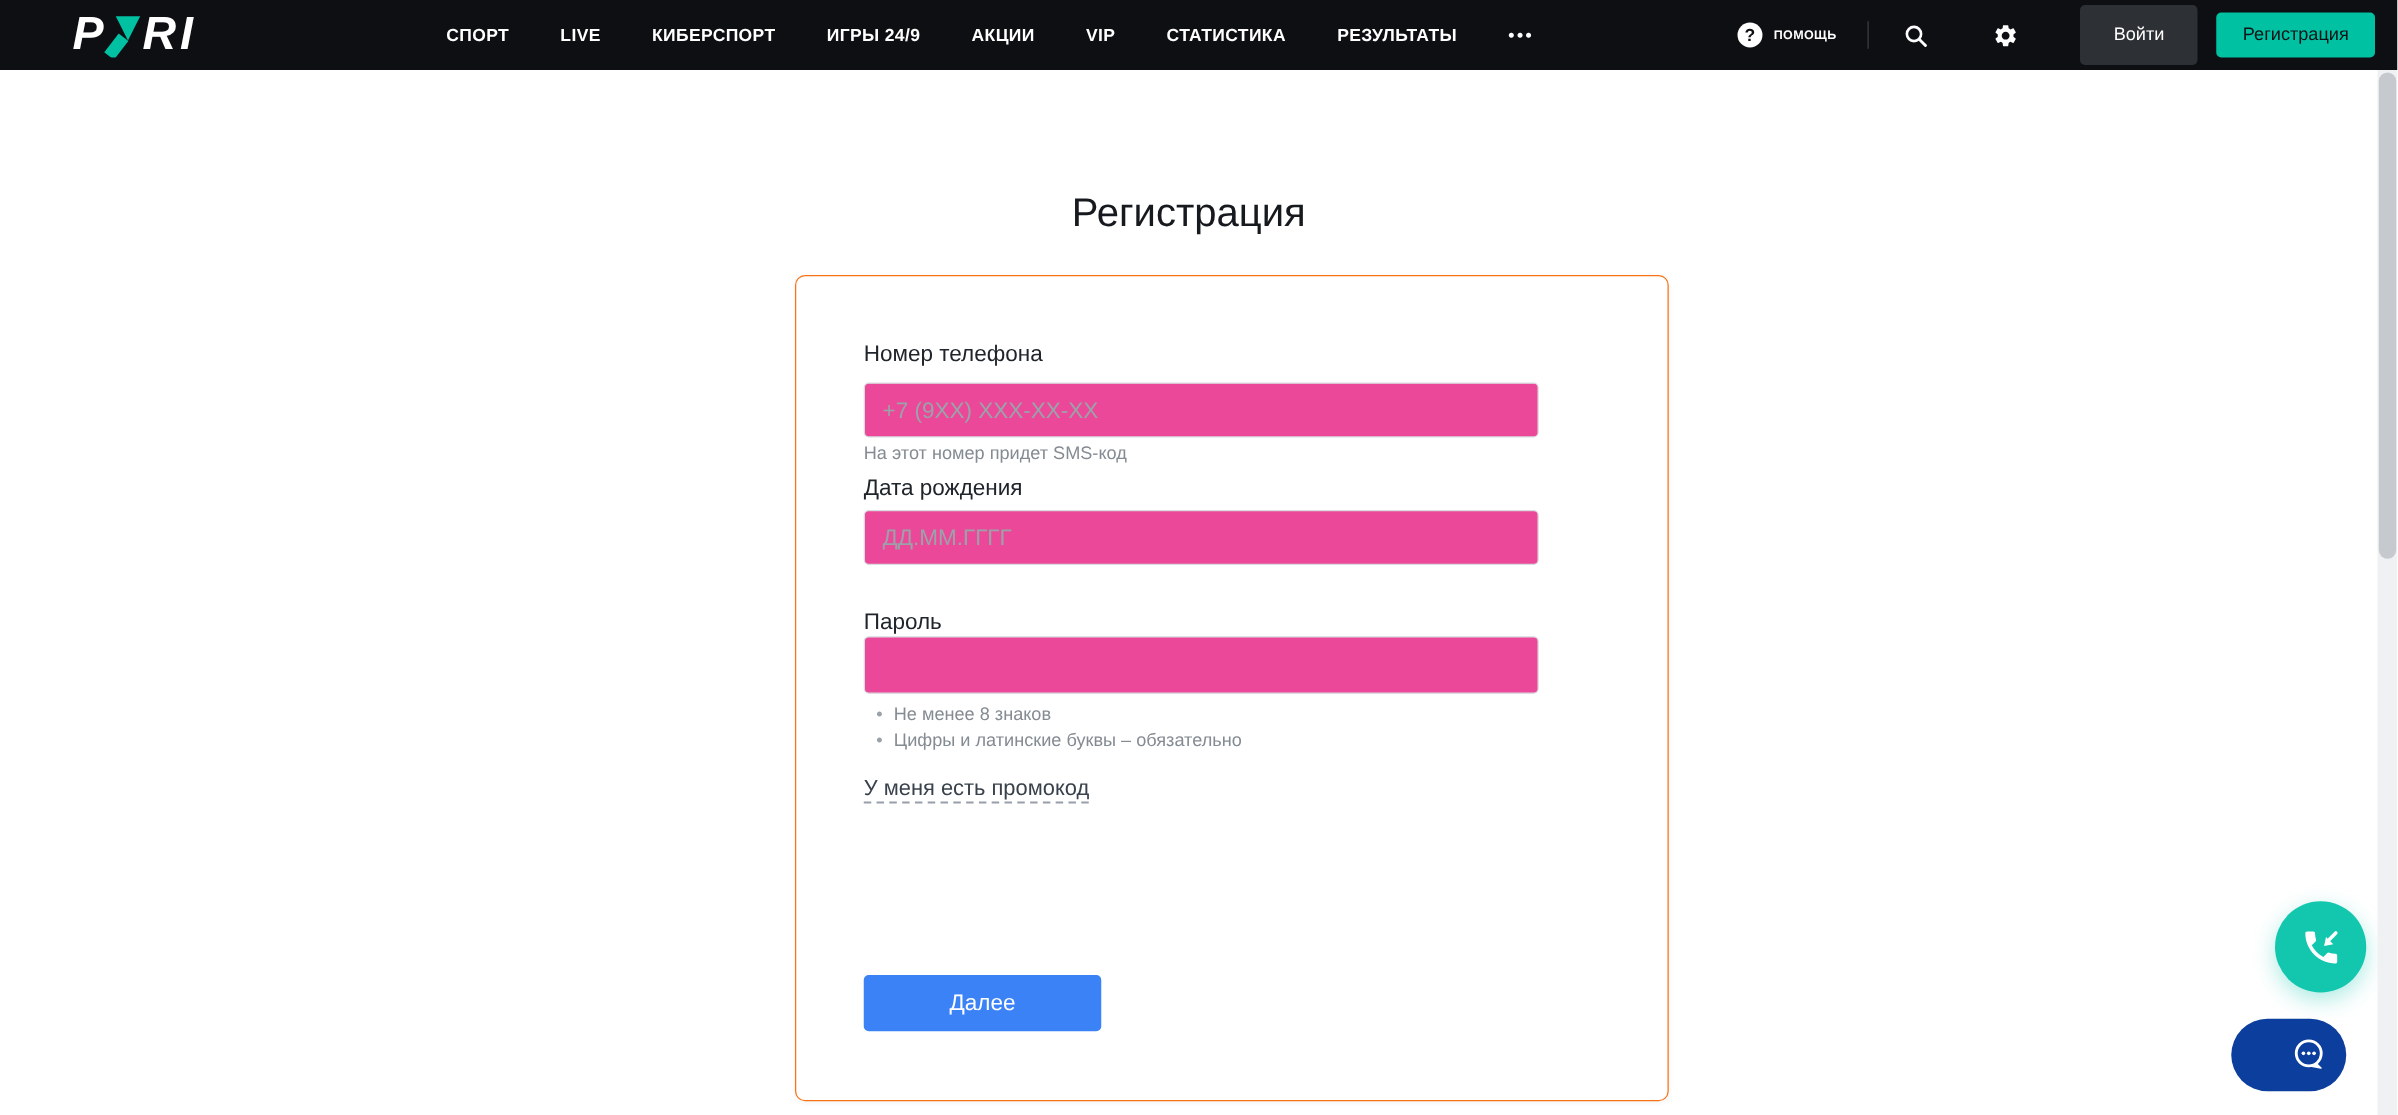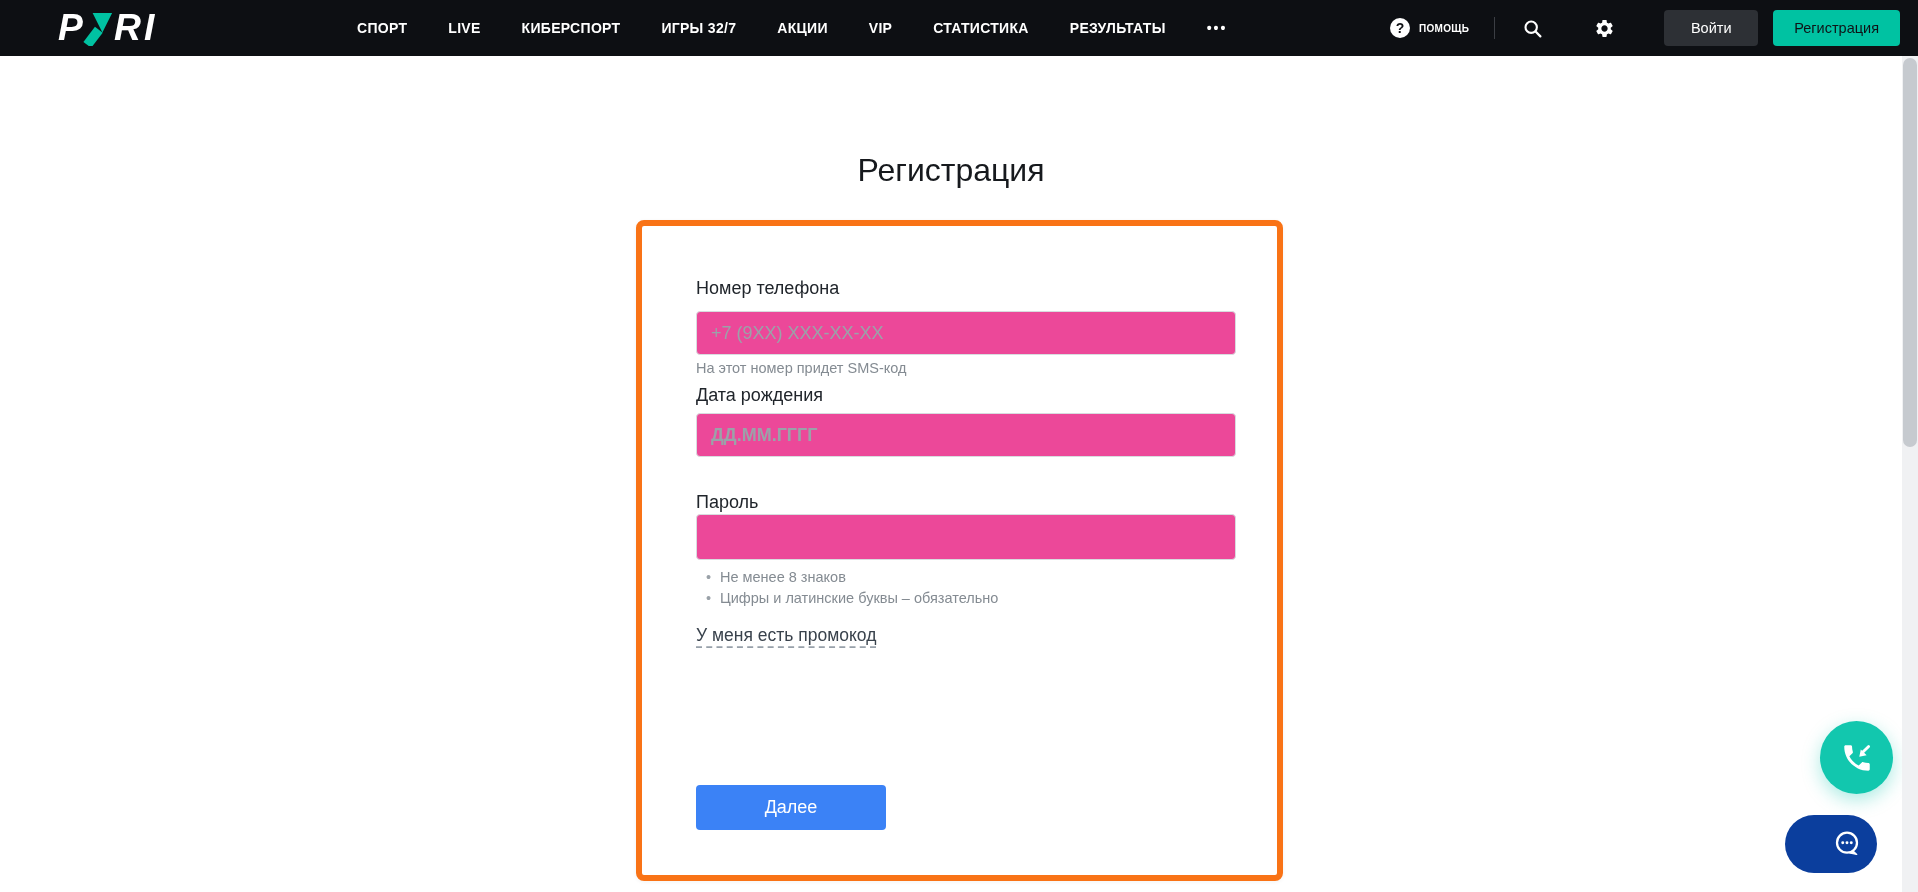--- a/index.html
+++ b/index.html
@@ -33,35 +33,35 @@
   .help-badge {
     width:20px; height:20px; border-radius:50%; background:#ffffff;
     color:#0d0f13; font-size:14px; font-weight:700;
     display:flex; align-items:center; justify-content:center;
   }
   .help-label { color:#ffffff; font-size:10px; font-weight:700; letter-spacing:.3px; }
   .nav-divider { width:1px; height:22px; background:#3b3e44; margin:0 27px 0 25px; }
   .icon-btn { cursor:pointer; display:flex; align-items:center; }
   .gear-btn { margin-left:51px; }
   .btn-login {
-    margin-left:49px; width:94px; height:36px; border:none; border-radius:4px;
+    margin-left:49px; width:94px; height:48px; border:none; border-radius:4px;
     background:#2d3035; color:#ffffff; font-size:14.5px; font-family:inherit; cursor:pointer;
   }
   .btn-register-nav {
     margin-left:15px; height:36px; padding:0 21px; border:none; border-radius:4px;
     background:#00c2a2; color:#0e1317; font-size:14.5px; font-weight:500; font-family:inherit; cursor:pointer;
   }
   
   .page-title {
     position:absolute; top:152px; left:0; width:1902px; text-align:center;
     font-size:32px; font-weight:400; color:#16191d;
   }
   .card {
-    position:absolute; left:636px; top:220px; width:647px; height:661px;
-    background:#ffffff; border:6px solid #f97316; border-radius:8px;
+    position:absolute; left:636px; top:220px; width:699px; height:661px;
+    background:#ffffff; border:1px solid #f97316; border-radius:8px;
     box-shadow:0 1px 4px rgba(20,30,40,.05);
   }
   .field-label { position:absolute; left:54px; font-size:18px; color:#20252b; }
   .text-input {
     position:absolute; left:54px; width:540px; height:44px;
     border:1px solid #d8dcdf; border-radius:4px; background:#ec4899;
     font-size:18px; color:#23282e; padding:0 14px; font-family:inherit; outline:none;
   }
   .text-input::placeholder { color:#9ba2a9; opacity:1; }
   .helper-text { position:absolute; left:54px; font-size:14.5px; color:#848b92; }
@@ -123,21 +123,21 @@
       <polygon points="39,3 61,3 50,25" fill="#00c2a2"></polygon>
       <text x="63" y="33" font-family="Liberation Sans, sans-serif" font-size="42" font-weight="bold" font-style="italic" fill="#ffffff">R</text>
       <text x="97" y="33" font-family="Liberation Sans, sans-serif" font-size="42" font-weight="bold" font-style="italic" fill="#ffffff">I</text>
     </svg>
   </div>
 
   <nav class="nav-menu">
     <span class="nav-link">СПОРТ</span>
     <span class="nav-link">LIVE</span>
     <span class="nav-link">КИБЕРСПОРТ</span>
-    <span class="nav-link">ИГРЫ 32/7</span>
+    <span class="nav-link">ИГРЫ 24/9</span>
     <span class="nav-link">АКЦИИ</span>
     <span class="nav-link">VIP</span>
     <span class="nav-link">СТАТИСТИКА</span>
     <span class="nav-link">РЕЗУЛЬТАТЫ</span>
     <span class="nav-more">•••</span>
   </nav>
 
   <div class="nav-right">
     <div class="help-group">
       <span class="help-badge">?</span>
@@ -166,21 +166,21 @@
 
 <h1 class="page-title">Регистрация</h1>
 
 <section class="card">
 
   <label class="field-label" style="top:52px;">Номер телефона</label>
   <input class="text-input" style="top: 85px;" type="text" placeholder="+7 (9XX) XXX-XX-XX">
   <div class="helper-text" style="top:134px;">На этот номер придет SMS-код</div>
 
   <label class="field-label" style="top:159px;">Дата рождения</label>
-  <input class="text-input" style="top: 187px; font-weight: bold;" type="text" placeholder="ДД.ММ.ГГГГ">
+  <input class="text-input" style="top: 187px;" type="text" placeholder="ДД.ММ.ГГГГ">
 
   <label class="field-label" style="top:266px;">Пароль</label>
   <input class="text-input" style="top: 288px; height: 46px;" type="password">
 
   <ul class="rules-list" style="top:341px;">
     <li>Не менее 8 знаков</li>
     <li>Цифры и латинские буквы – обязательно</li>
   </ul>
 
   <span class="promo-link">У меня есть промокод</span>

